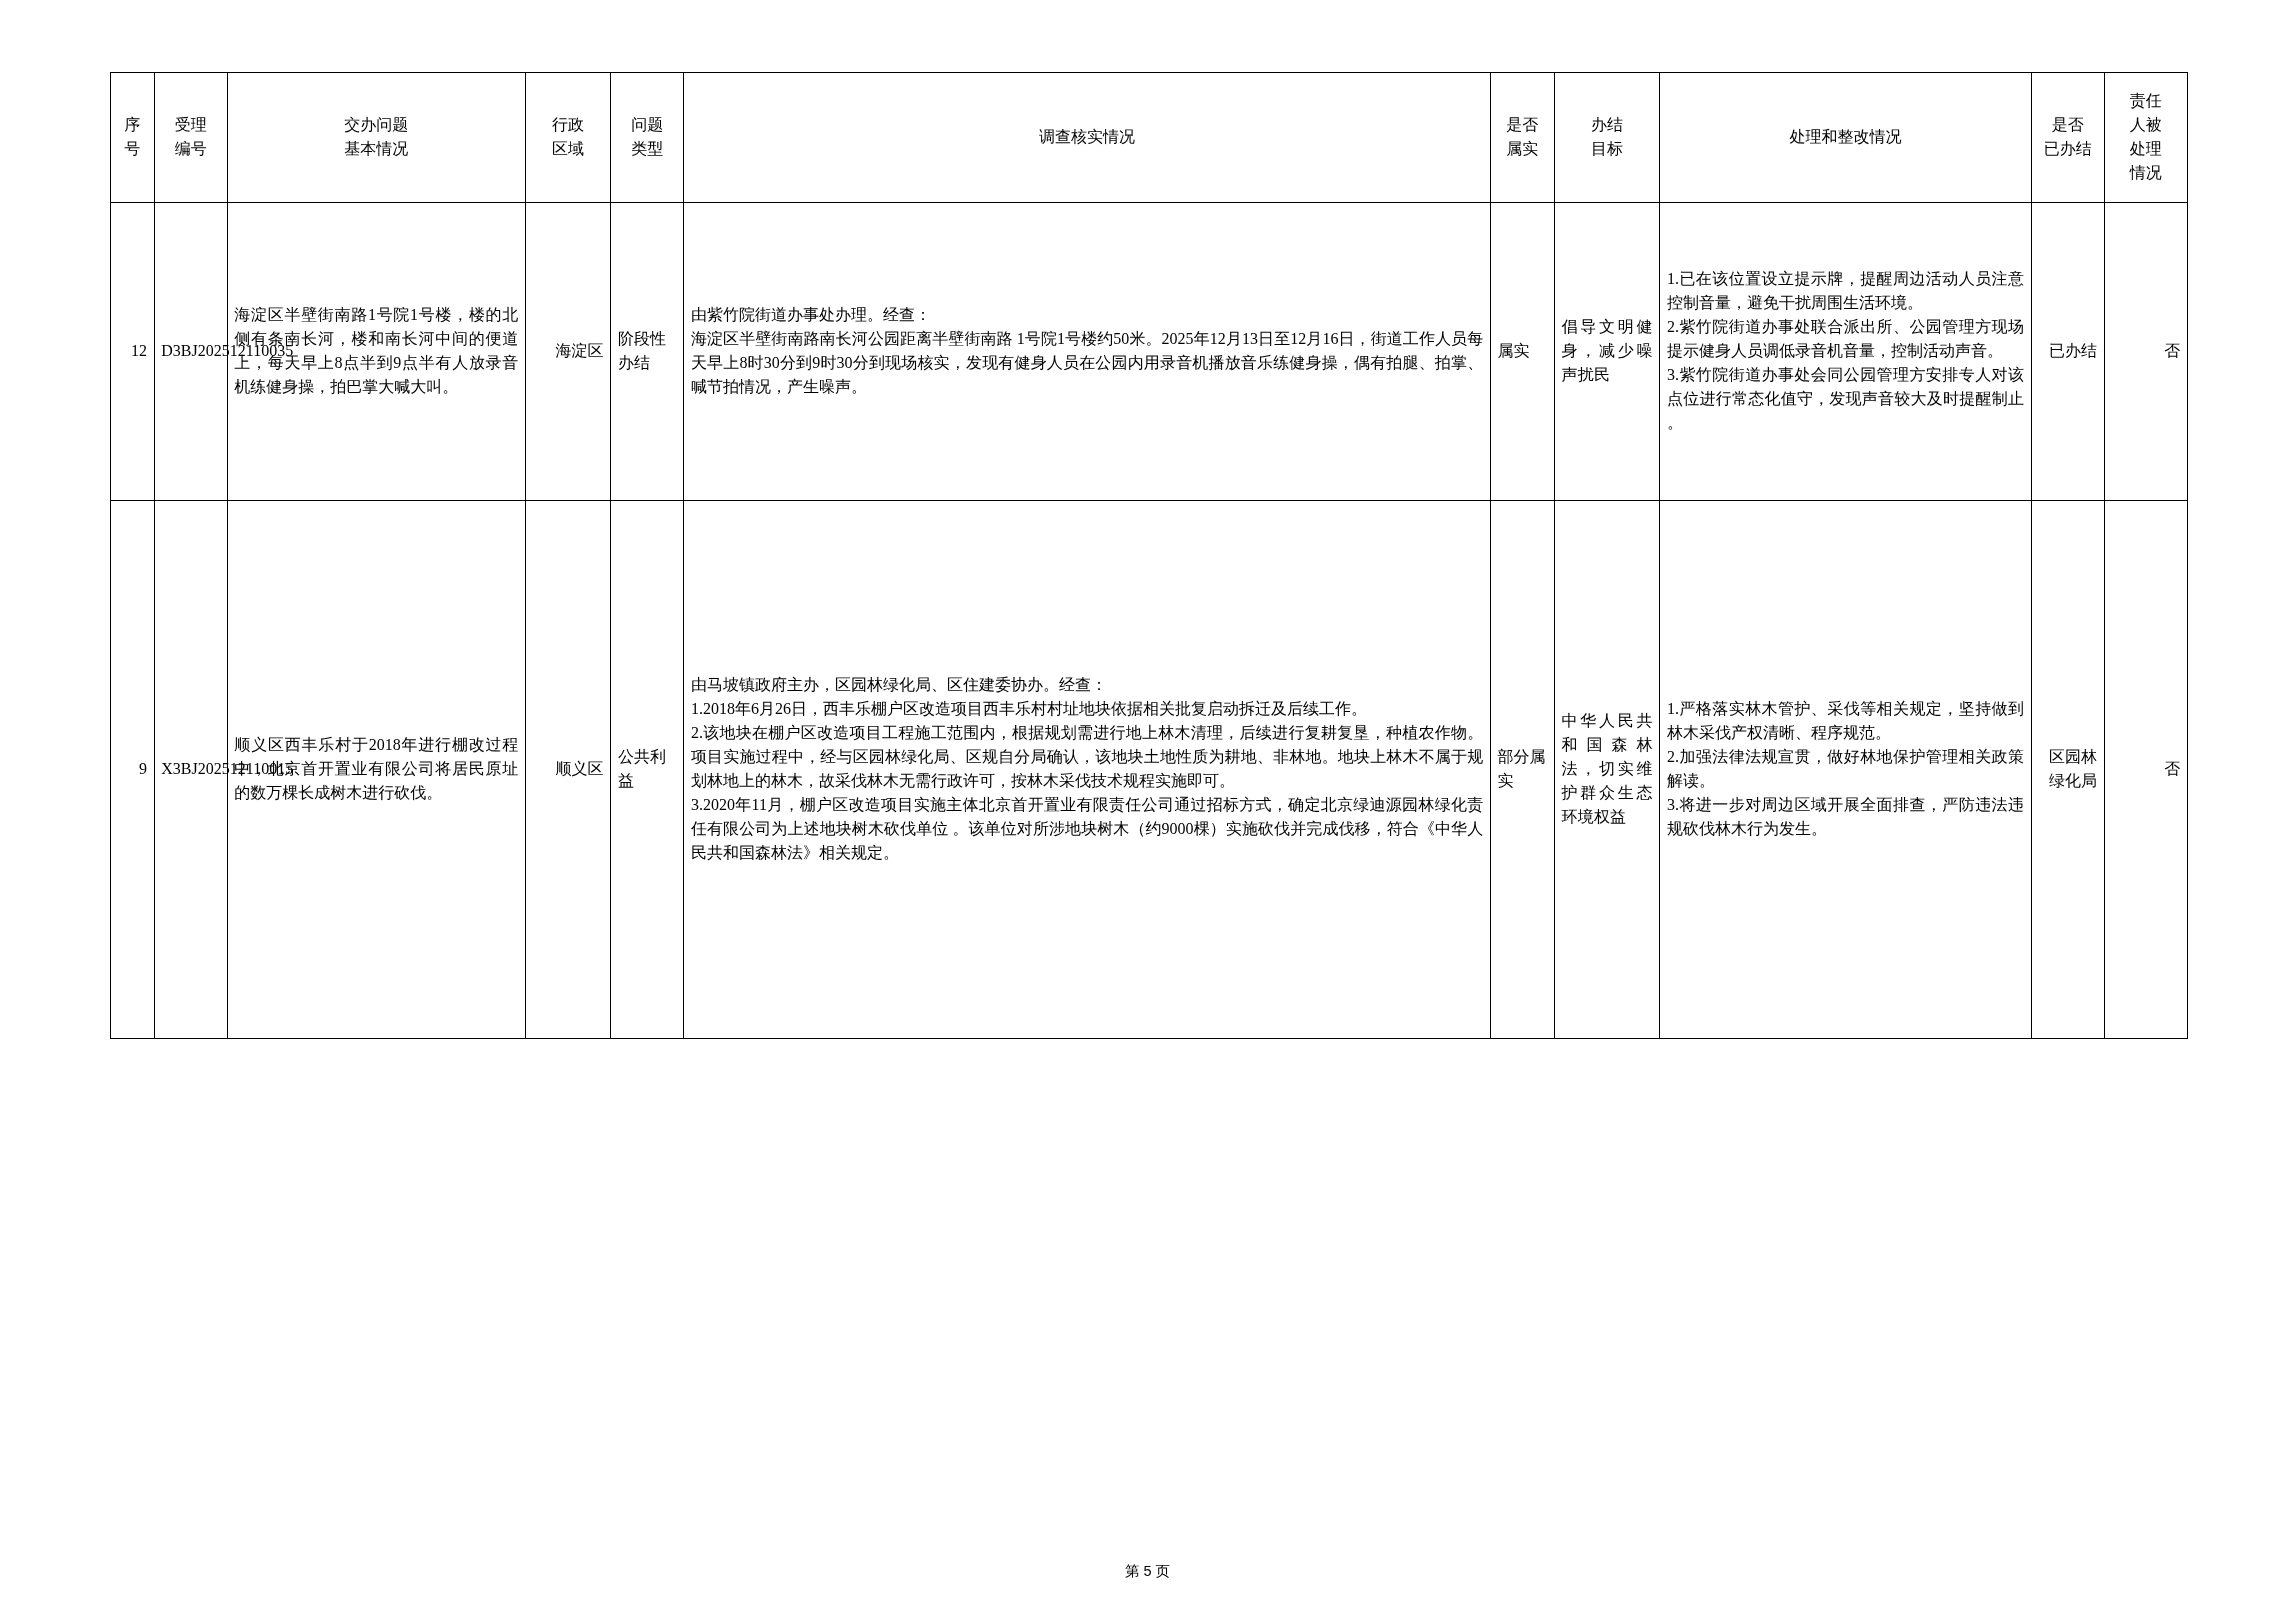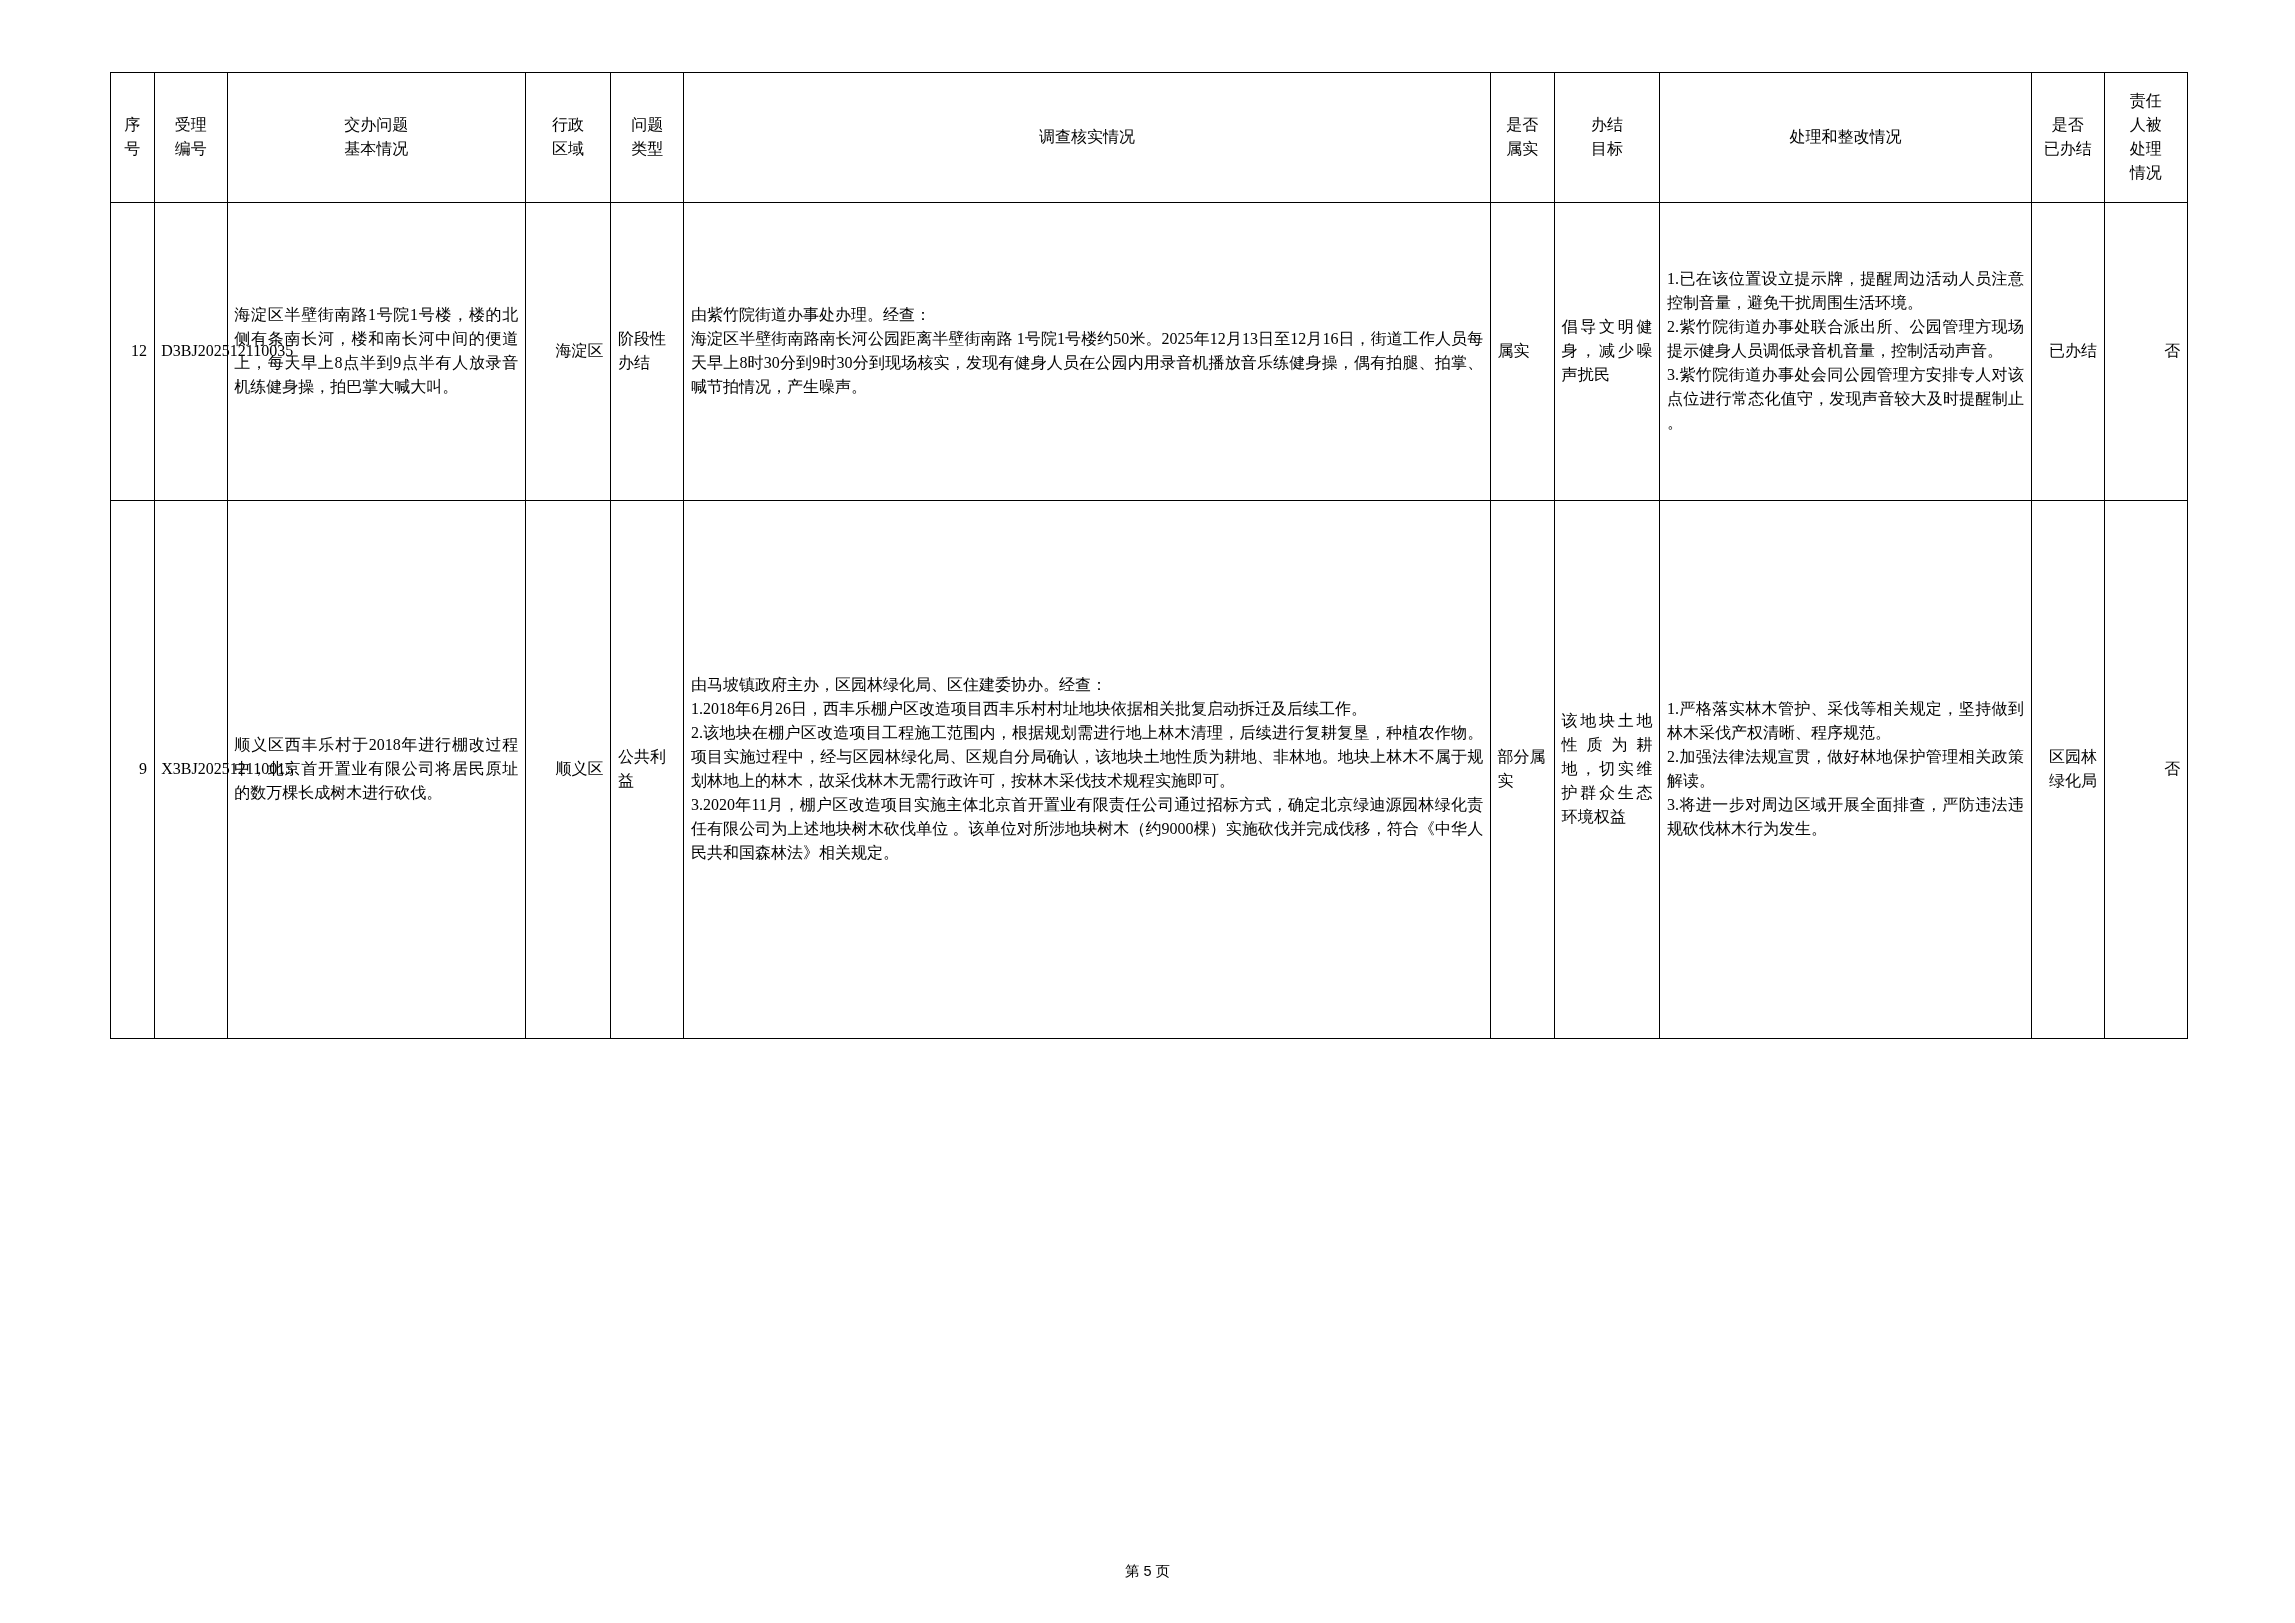--- a/index.html
+++ b/index.html
@@ -158,21 +158,21 @@
         <td class="cell-center">9</td>
         <td class="cell-center small-code">X3BJ202512110015</td>
         <td class="cell-justify">顺义区西丰乐村于2018年进行棚改过程中，北京首开置业有限公司将居民原址的数万棵长成树木进行砍伐。</td>
         <td class="cell-center">顺义区</td>
         <td class="cell-top">公共利益</td>
         <td class="cell-justify nowrap-pre tight">由马坡镇政府主办，区园林绿化局、区住建委协办。经查：
 1.2018年6月26日，西丰乐棚户区改造项目西丰乐村村址地块依据相关批复启动拆迁及后续工作。
 2.该地块在棚户区改造项目工程施工范围内，根据规划需进行地上林木清理，后续进行复耕复垦，种植农作物。项目实施过程中，经与区园林绿化局、区规自分局确认，该地块土地性质为耕地、非林地。地块上林木不属于规划林地上的林木，故采伐林木无需行政许可，按林木采伐技术规程实施即可。
 3.2020年11月，棚户区改造项目实施主体北京首开置业有限责任公司通过招标方式，确定北京绿迪源园林绿化责任有限公司为上述地块树木砍伐单位 。该单位对所涉地块树木（约9000棵）实施砍伐并完成伐移，符合《中华人民共和国森林法》相关规定。</td>
         <td class="cell-top">部分属实</td>
-        <td class="goal-cell">该地块土地性质为耕地，切实维护群众生态环境权益</td>
+        <td class="goal-cell">中华人民共和国森林法，切实维护群众生态环境权益</td>
         <td class="cell-justify nowrap-pre tight">1.严格落实林木管护、采伐等相关规定，坚持做到林木采伐产权清晰、程序规范。
 2.加强法律法规宣贯，做好林地保护管理相关政策解读。
 3.将进一步对周边区域开展全面排查，严防违法违规砍伐林木行为发生。</td>
         <td class="cell-center">区园林绿化局</td>
         <td class="cell-center">否</td>
       </tr>
     </tbody>
   </table>
 
   <div class="footer">第 5 页</div>

